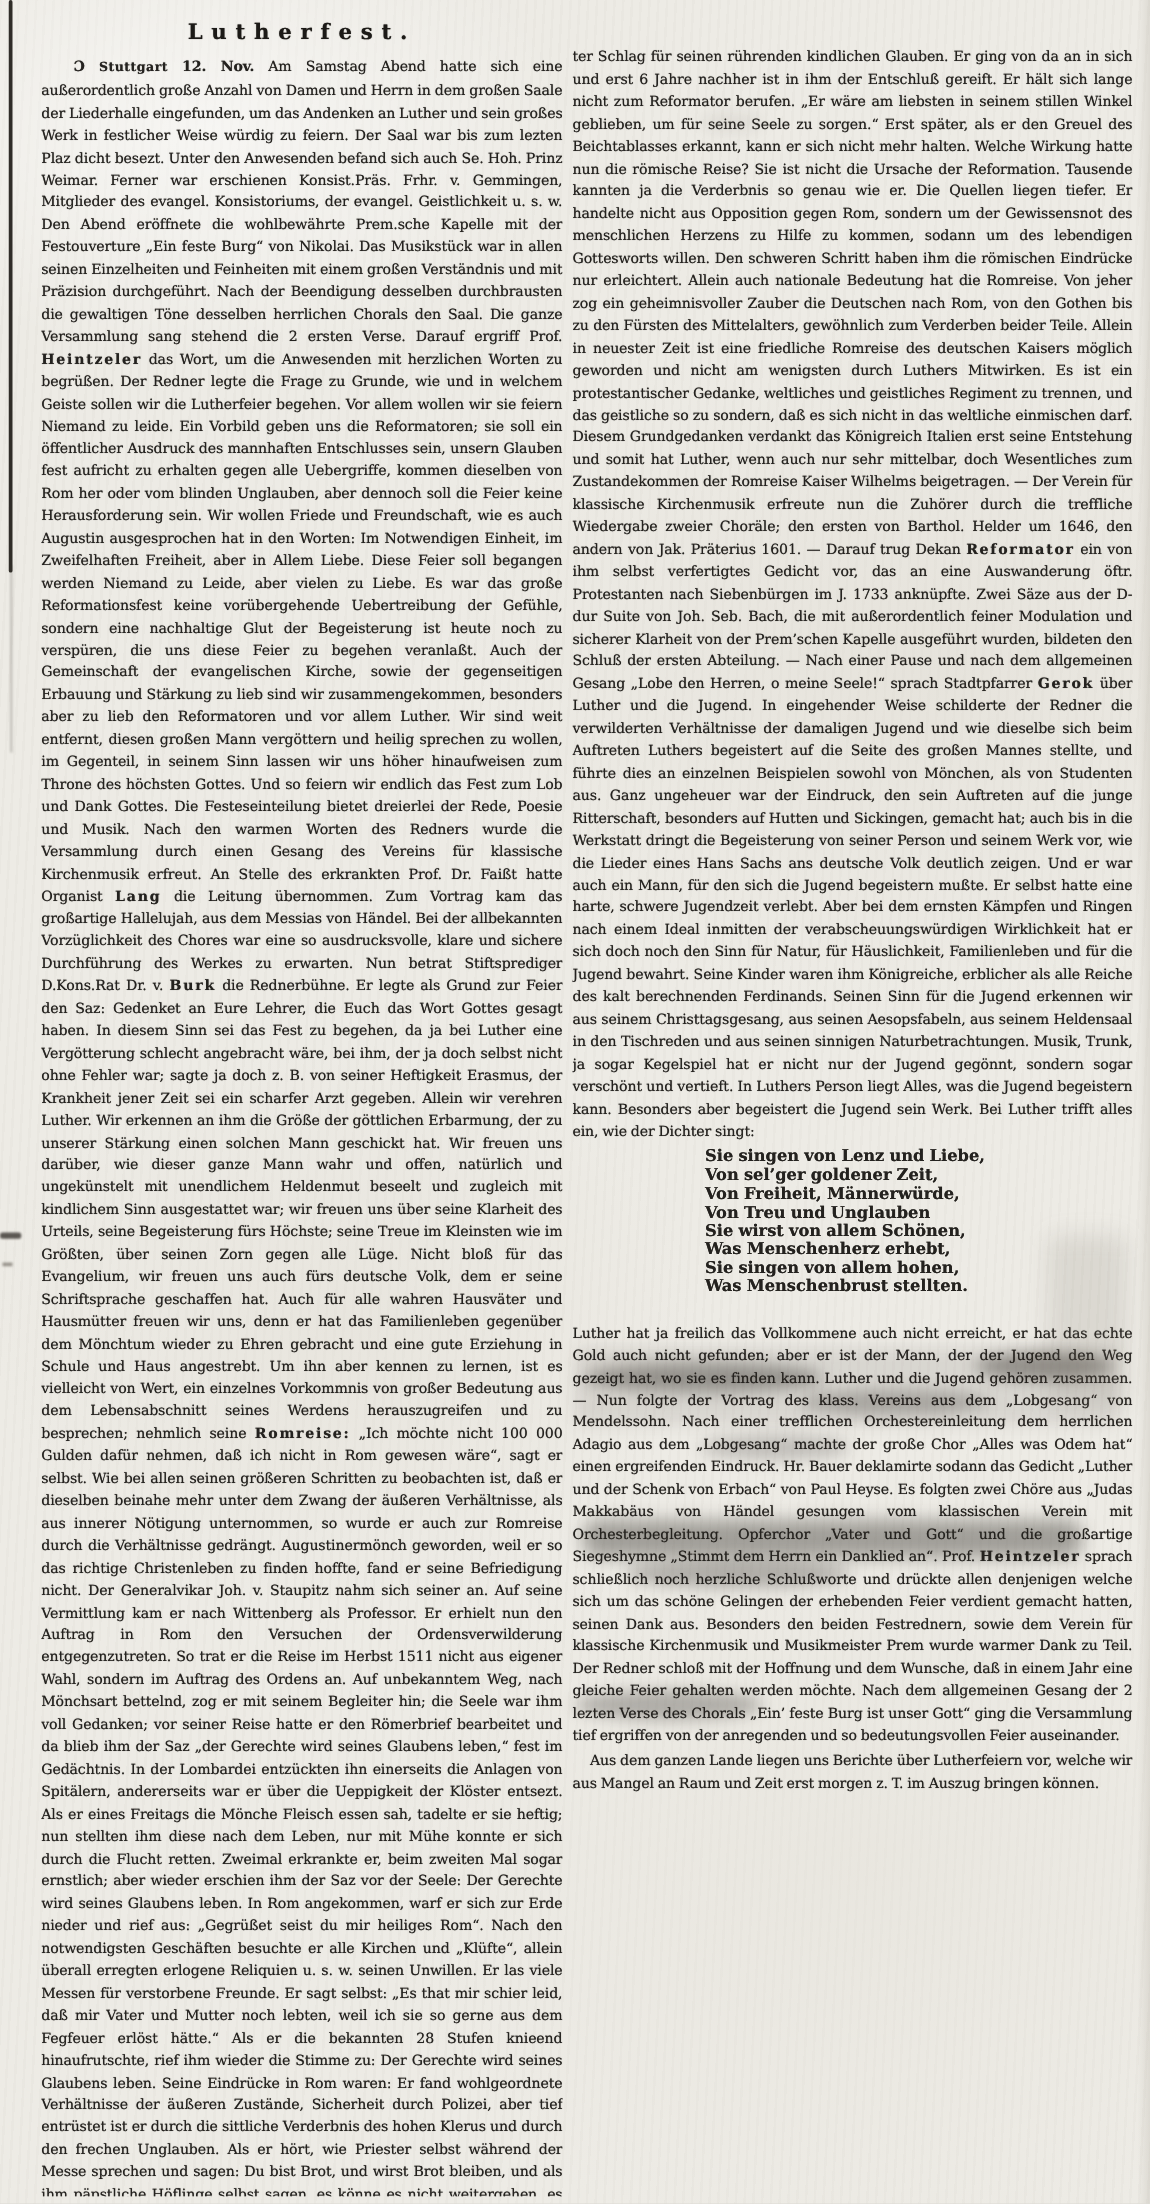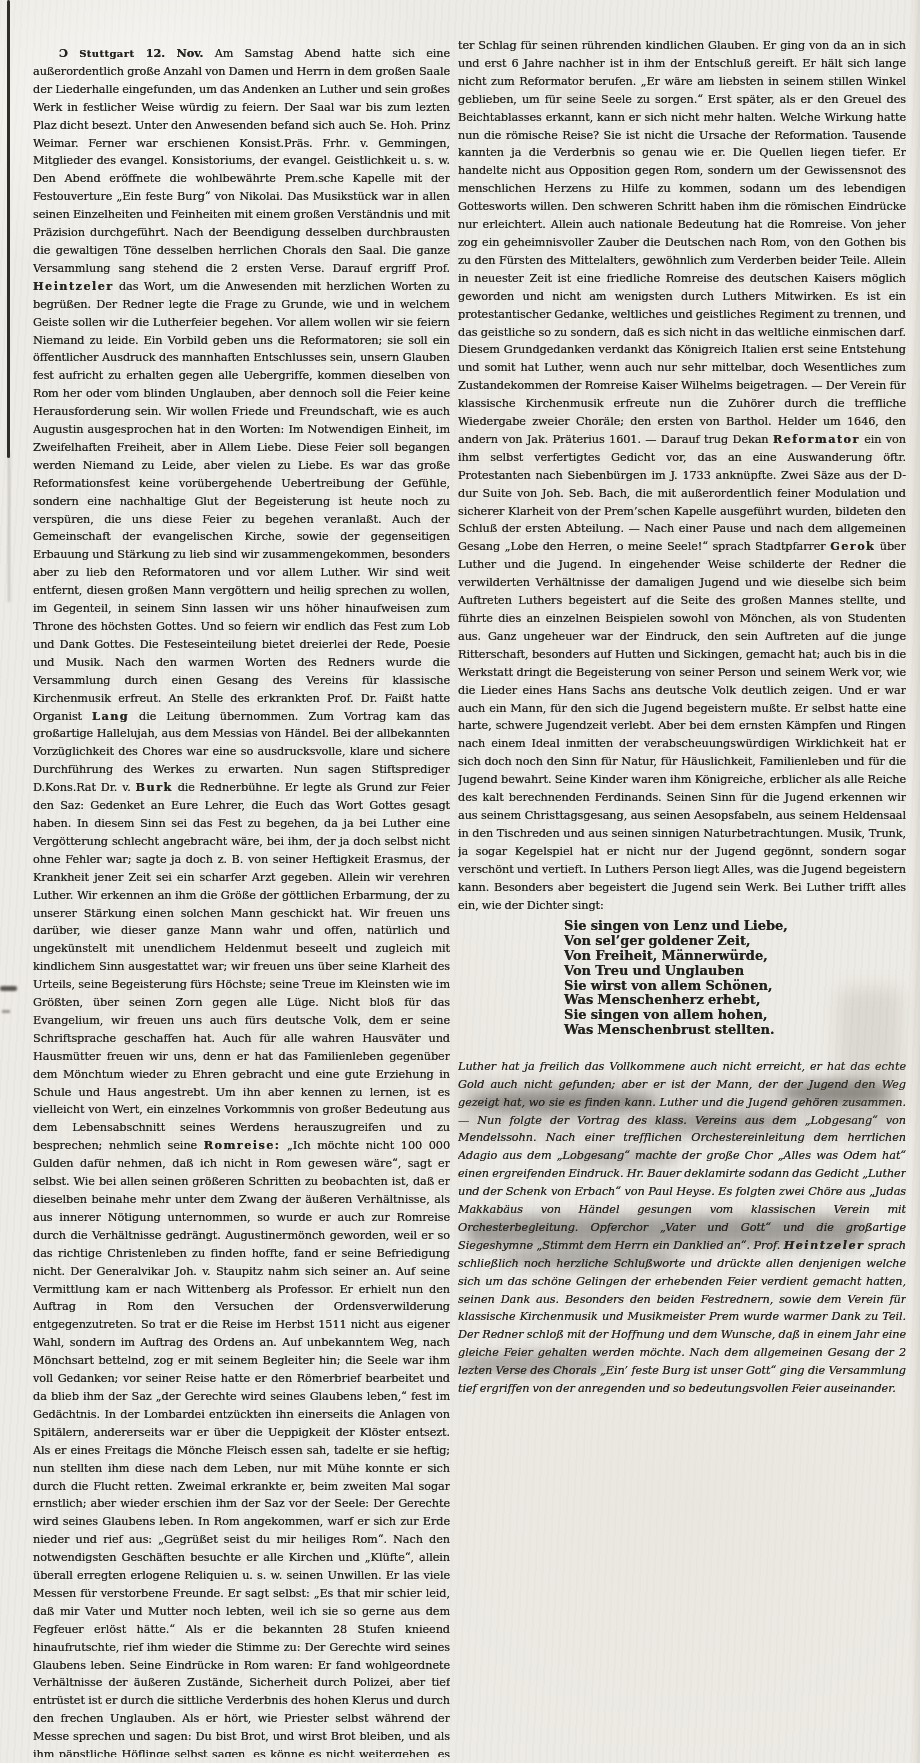--- a/index.html
+++ b/index.html
@@ -39,21 +39,21 @@
   .dateline-mark{font-weight:bold;}
   .dateline-city{font-weight:bold;font-size:10px;letter-spacing:.4px;}
   .dateline-date{font-weight:bold;}
   .emph{font-weight:bold;letter-spacing:1.4px;}
   .poem{
     margin:5px 0 12px 106px;
     font-size:13px;line-height:14.8px;
     font-weight:bold;letter-spacing:0;
     text-align:left;text-shadow:0 0 .5px rgba(30,27,23,.8);
   }
-  .after-poem{margin-top:20px;font-style:italic;}
+  .after-poem{margin-top:20px;}
   .closing{margin-top:2px;}
   
   .artifact{position:absolute;pointer-events:none;}
   .edge-line-top{left:7px;top:0;width:3px;height:458px;background:#16130f;opacity:.88;filter:blur(.6px);border-radius:2px;}
   .edge-line-low{left:8px;top:452px;width:2px;height:150px;background:#3c372f;opacity:.22;filter:blur(1px);}
   .edge-dash{left:0;top:986px;width:17px;height:5px;background:#2b2722;opacity:.75;filter:blur(1px);border-radius:2px;}
   .edge-dash2{left:2px;top:1010px;width:8px;height:3px;background:#4a443b;opacity:.5;filter:blur(1px);}
   .right-edge-shade{right:0;top:0;width:10px;height:1763px;background:linear-gradient(to left, rgba(150,143,130,.18), transparent);}
   .smudge{position:absolute;pointer-events:none;border-radius:50%;}
   .s-para{left:460px;top:1078px;width:436px;height:62px;background:rgba(35,32,28,.10);filter:blur(6px);border-radius:8px;}
@@ -65,31 +65,32 @@
   .s6{left:460px;top:1352px;width:150px;height:24px;background:rgba(38,34,30,.30);filter:blur(6px);}
   .s7{left:560px;top:1148px;width:120px;height:20px;background:rgba(38,34,30,.22);filter:blur(6px);}
   .ghost-margin{left:838px;top:988px;width:64px;height:136px;background:rgba(125,118,106,.16);filter:blur(9px);border-radius:10px;}
   .ghost-top{left:560px;top:90px;width:50px;height:16px;background:rgba(125,118,106,.12);filter:blur(6px);}
 </style>
 </head>
 <body>
 
 <div class="page">
 
+  <div class="headline">Lutherfest.</div>
 
   <div class="col col-left">
     <p class="body indent">
       <span class="dateline-mark">Ɔ</span>
       <span class="dateline-city">Stuttgart</span>
       <span class="dateline-date">12. Nov.</span>
       <span>Am Samstag Abend hatte sich eine außerordentlich große Anzahl von Damen und Herrn in dem großen Saale der Liederhalle eingefunden, um das Andenken an Luther und sein großes Werk in festlicher Weise würdig zu feiern. Der Saal war bis zum lezten Plaz dicht besezt. Unter den Anwesenden befand sich auch Se. Hoh. Prinz Weimar. Ferner war erschienen Konsist.Präs. Frhr. v. Gemmingen, Mitglieder des evangel. Konsistoriums, der evangel. Geistlichkeit u. s. w. Den Abend eröffnete die wohlbewährte Prem.sche Kapelle mit der Festouverture „Ein feste Burg“ von Nikolai. Das Musikstück war in allen seinen Einzelheiten und Feinheiten mit einem großen Verständnis und mit Präzision durchgeführt. Nach der Beendigung desselben durchbrausten die gewaltigen Töne desselben herrlichen Chorals den Saal. Die ganze Versammlung sang stehend die 2 ersten Verse. Darauf ergriff Prof. </span>
       <span class="emph">Heintzeler</span>
       <span> das Wort, um die Anwesenden mit herzlichen Worten zu begrüßen. Der Redner legte die Frage zu Grunde, wie und in welchem Geiste sollen wir die Lutherfeier begehen. Vor allem wollen wir sie feiern Niemand zu leide. Ein Vorbild geben uns die Reformatoren; sie soll ein öffentlicher Ausdruck des mannhaften Entschlusses sein, unsern Glauben fest aufricht zu erhalten gegen alle Uebergriffe, kommen dieselben von Rom her oder vom blinden Unglauben, aber dennoch soll die Feier keine Herausforderung sein. Wir wollen Friede und Freundschaft, wie es auch Augustin ausgesprochen hat in den Worten: Im Notwendigen Einheit, im Zweifelhaften Freiheit, aber in Allem Liebe. Diese Feier soll begangen werden Niemand zu Leide, aber vielen zu Liebe. Es war das große Reformationsfest keine vorübergehende Uebertreibung der Gefühle, sondern eine nachhaltige Glut der Begeisterung ist heute noch zu verspüren, die uns diese Feier zu begehen veranlaßt. Auch der Gemeinschaft der evangelischen Kirche, sowie der gegenseitigen Erbauung und Stärkung zu lieb sind wir zusammengekommen, besonders aber zu lieb den Reformatoren und vor allem Luther. Wir sind weit entfernt, diesen großen Mann vergöttern und heilig sprechen zu wollen, im Gegenteil, in seinem Sinn lassen wir uns höher hinaufweisen zum Throne des höchsten Gottes. Und so feiern wir endlich das Fest zum Lob und Dank Gottes. Die Festeseinteilung bietet dreierlei der Rede, Poesie und Musik. Nach den warmen Worten des Redners wurde die Versammlung durch einen Gesang des Vereins für klassische Kirchenmusik erfreut. An Stelle des erkrankten Prof. Dr. Faißt hatte Organist </span>
       <span class="emph">Lang</span>
-      <span> die Leitung übernommen. Zum Vortrag kam das großartige Hallelujah, aus dem Messias von Händel. Bei der allbekannten Vorzüglichkeit des Chores war eine so ausdrucksvolle, klare und sichere Durchführung des Werkes zu erwarten. Nun sagen Stiftsprediger D.Kons.Rat Dr. v. </span>
+      <span> die Leitung übernommen. Zum Vortrag kam das großartige Hallelujah, aus dem Messias von Händel. Bei der allbekannten Vorzüglichkeit des Chores war eine so ausdrucksvolle, klare und sichere Durchführung des Werkes zu erwarten. Nun betrat Stiftsprediger D.Kons.Rat Dr. v. </span>
       <span class="emph">Burk</span>
       <span> die Rednerbühne. Er legte als Grund zur Feier den Saz: Gedenket an Eure Lehrer, die Euch das Wort Gottes gesagt haben. In diesem Sinn sei das Fest zu begehen, da ja bei Luther eine Vergötterung schlecht angebracht wäre, bei ihm, der ja doch selbst nicht ohne Fehler war; sagte ja doch z. B. von seiner Heftigkeit Erasmus, der Krankheit jener Zeit sei ein scharfer Arzt gegeben. Allein wir verehren Luther. Wir erkennen an ihm die Größe der göttlichen Erbarmung, der zu unserer Stärkung einen solchen Mann geschickt hat. Wir freuen uns darüber, wie dieser ganze Mann wahr und offen, natürlich und ungekünstelt mit unendlichem Heldenmut beseelt und zugleich mit kindlichem Sinn ausgestattet war; wir freuen uns über seine Klarheit des Urteils, seine Begeisterung fürs Höchste; seine Treue im Kleinsten wie im Größten, über seinen Zorn gegen alle Lüge. Nicht bloß für das Evangelium, wir freuen uns auch fürs deutsche Volk, dem er seine Schriftsprache geschaffen hat. Auch für alle wahren Hausväter und Hausmütter freuen wir uns, denn er hat das Familienleben gegenüber dem Mönchtum wieder zu Ehren gebracht und eine gute Erziehung in Schule und Haus angestrebt. Um ihn aber kennen zu lernen, ist es vielleicht von Wert, ein einzelnes Vorkommnis von großer Bedeutung aus dem Lebensabschnitt seines Werdens herauszugreifen und zu besprechen; nehmlich seine </span>
       <span class="emph">Romreise:</span>
       <span> „Ich möchte nicht 100 000 Gulden dafür nehmen, daß ich nicht in Rom gewesen wäre“, sagt er selbst. Wie bei allen seinen größeren Schritten zu beobachten ist, daß er dieselben beinahe mehr unter dem Zwang der äußeren Verhältnisse, als aus innerer Nötigung unternommen, so wurde er auch zur Romreise durch die Verhältnisse gedrängt. Augustinermönch geworden, weil er so das richtige Christenleben zu finden hoffte, fand er seine Befriedigung nicht. Der Generalvikar Joh. v. Staupitz nahm sich seiner an. Auf seine Vermittlung kam er nach Wittenberg als Professor. Er erhielt nun den Auftrag in Rom den Versuchen der Ordensverwilderung entgegenzutreten. So trat er die Reise im Herbst 1511 nicht aus eigener Wahl, sondern im Auftrag des Ordens an. Auf unbekanntem Weg, nach Mönchsart bettelnd, zog er mit seinem Begleiter hin; die Seele war ihm voll Gedanken; vor seiner Reise hatte er den Römerbrief bearbeitet und da blieb ihm der Saz „der Gerechte wird seines Glaubens leben,“ fest im Gedächtnis. In der Lombardei entzückten ihn einerseits die Anlagen von Spitälern, andererseits war er über die Ueppigkeit der Klöster entsezt. Als er eines Freitags die Mönche Fleisch essen sah, tadelte er sie heftig; nun stellten ihm diese nach dem Leben, nur mit Mühe konnte er sich durch die Flucht retten. Zweimal erkrankte er, beim zweiten Mal sogar ernstlich; aber wieder erschien ihm der Saz vor der Seele: Der Gerechte wird seines Glaubens leben. In Rom angekommen, warf er sich zur Erde nieder und rief aus: „Gegrüßet seist du mir heiliges Rom“. Nach den notwendigsten Geschäften besuchte er alle Kirchen und „Klüfte“, allein überall erregten erlogene Reliquien u. s. w. seinen Unwillen. Er las viele Messen für verstorbene Freunde. Er sagt selbst: „Es that mir schier leid, daß mir Vater und Mutter noch lebten, weil ich sie so gerne aus dem Fegfeuer erlöst hätte.“ Als er die bekannten 28 Stufen knieend hinaufrutschte, rief ihm wieder die Stimme zu: Der Gerechte wird seines Glaubens leben. Seine Eindrücke in Rom waren: Er fand wohlgeordnete Verhältnisse der äußeren Zustände, Sicherheit durch Polizei, aber tief entrüstet ist er durch die sittliche Verderbnis des hohen Klerus und durch den frechen Unglauben. Als er hört, wie Priester selbst während der Messe sprechen und sagen: Du bist Brot, und wirst Brot bleiben, und als ihm päpstliche Höflinge selbst sagen, es könne es nicht weitergehen, es müsse ein Stoß kommen, da war dies ein har-</span>
     </p>
   </div>
 
   <div class="col col-right">
     <p class="body">
       <span>ter Schlag für seinen rührenden kindlichen Glauben. Er ging von da an in sich und erst 6 Jahre nachher ist in ihm der Entschluß gereift. Er hält sich lange nicht zum Reformator berufen. „Er wäre am liebsten in seinem stillen Winkel geblieben, um für seine Seele zu sorgen.“ Erst später, als er den Greuel des Beichtablasses erkannt, kann er sich nicht mehr halten. Welche Wirkung hatte nun die römische Reise? Sie ist nicht die Ursache der Reformation. Tausende kannten ja die Verderbnis so genau wie er. Die Quellen liegen tiefer. Er handelte nicht aus Opposition gegen Rom, sondern um der Gewissensnot des menschlichen Herzens zu Hilfe zu kommen, sodann um des lebendigen Gottesworts willen. Den schweren Schritt haben ihm die römischen Eindrücke nur erleichtert. Allein auch nationale Bedeutung hat die Romreise. Von jeher zog ein geheimnisvoller Zauber die Deutschen nach Rom, von den Gothen bis zu den Fürsten des Mittelalters, gewöhnlich zum Verderben beider Teile. Allein in neuester Zeit ist eine friedliche Romreise des deutschen Kaisers möglich geworden und nicht am wenigsten durch Luthers Mitwirken. Es ist ein protestantischer Gedanke, weltliches und geistliches Regiment zu trennen, und das geistliche so zu sondern, daß es sich nicht in das weltliche einmischen darf. Diesem Grundgedanken verdankt das Königreich Italien erst seine Entstehung und somit hat Luther, wenn auch nur sehr mittelbar, doch Wesentliches zum Zustandekommen der Romreise Kaiser Wilhelms beigetragen. — Der Verein für klassische Kirchenmusik erfreute nun die Zuhörer durch die treffliche Wiedergabe zweier Choräle; den ersten von Barthol. Helder um 1646, den andern von Jak. Präterius 1601. — Darauf trug Dekan </span>
@@ -106,20 +107,21 @@
       <div>Sie wirst von allem Schönen,</div>
       <div>Was Menschenherz erhebt,</div>
       <div>Sie singen von allem hohen,</div>
       <div>Was Menschenbrust stellten.</div>
     </div>
     <p class="body after-poem">
       <span>Luther hat ja freilich das Vollkommene auch nicht erreicht, er hat das echte Gold auch nicht gefunden; aber er ist der Mann, der der Jugend den Weg gezeigt hat, wo sie es finden kann. Luther und die Jugend gehören zusammen. — Nun folgte der Vortrag des klass. Vereins aus dem „Lobgesang“ von Mendelssohn. Nach einer trefflichen Orchestereinleitung dem herrlichen Adagio aus dem „Lobgesang“ machte der große Chor „Alles was Odem hat“ einen ergreifenden Eindruck. Hr. Bauer deklamirte sodann das Gedicht „Luther und der Schenk von Erbach“ von Paul Heyse. Es folgten zwei Chöre aus „Judas Makkabäus von Händel gesungen vom klassischen Verein mit Orchesterbegleitung. Opferchor „Vater und Gott“ und die großartige Siegeshymne „Stimmt dem Herrn ein Danklied an“. Prof. </span>
       <span class="emph">Heintzeler</span>
       <span> sprach schließlich noch herzliche Schlußworte und drückte allen denjenigen welche sich um das schöne Gelingen der erhebenden Feier verdient gemacht hatten, seinen Dank aus. Besonders den beiden Festrednern, sowie dem Verein für klassische Kirchenmusik und Musikmeister Prem wurde warmer Dank zu Teil. Der Redner schloß mit der Hoffnung und dem Wunsche, daß in einem Jahr eine gleiche Feier gehalten werden möchte. Nach dem allgemeinen Gesang der 2 lezten Verse des Chorals „Ein’ feste Burg ist unser Gott“ ging die Versammlung tief ergriffen von der anregenden und so bedeutungsvollen Feier auseinander.</span>
     </p>
+    <p class="body small-indent closing">Aus dem ganzen Lande liegen uns Berichte über Lutherfeiern vor, welche wir aus Mangel an Raum und Zeit erst morgen z. T. im Auszug bringen können.</p>
   </div>
 
   <div class="artifact edge-line-top"></div>
   <div class="artifact edge-line-low"></div>
   <div class="artifact edge-dash"></div>
   <div class="artifact edge-dash2"></div>
   <div class="artifact right-edge-shade"></div>
   <div class="smudge s-para"></div>
   <div class="smudge s1"></div>
   <div class="smudge s2"></div>

